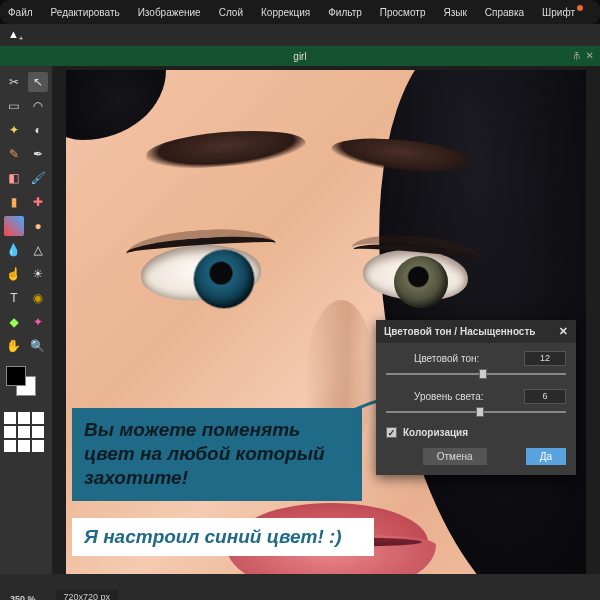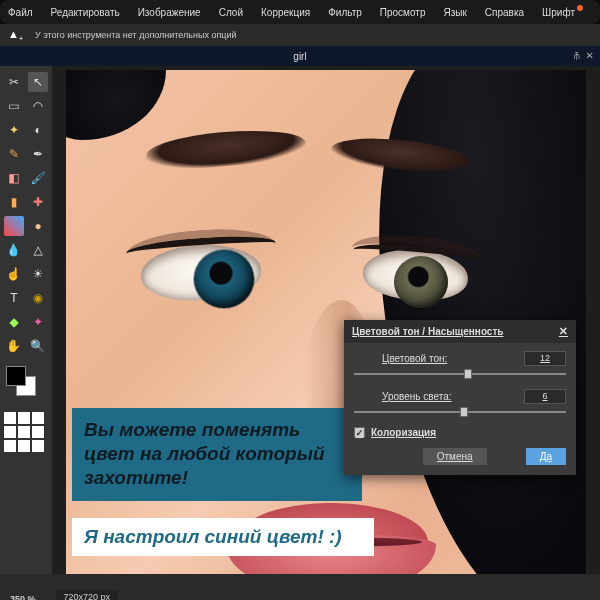--- a/index.html
+++ b/index.html
@@ -6,21 +6,21 @@
 html,body { width:600px; height:600px; overflow:hidden; background:#0d0d0d; }
 
 .menubar { height:20px; background:#1a1a1a; display:flex; align-items:center; padding:12px 8px; gap:18px; font-size:10px; color:#ddd;border-radius:9px; }
 .menubar .menu-item { cursor:pointer; }
 .font-badge { position:relative; }
 .font-badge::after { content:""; position:absolute; top:-2px; right:-8px; width:6px; height:6px; background:#e63; border-radius:50%; }
 
 .optbar { height:22px; background:#2a2a2a; display:flex; align-items:center; padding:0 8px; font-size:9px; color:#ccc; }
 .optbar .arrow-icon { color:#fff; padding-right:12px; font-size:11px; }
 
-.titlebar { height:20px; background:#0f172a; display:flex; align-items:center; justify-content:center; position:relative; font-size:10px; color:#ddd; }
+.titlebar { height:20px; background:#14532d; display:flex; align-items:center; justify-content:center; position:relative; font-size:10px; color:#ddd; }
 .titlebar .win-controls { position:absolute; right:6px; display:flex; gap:6px; color:#aaa; font-size:10px; }
 
 .workspace { display:flex; height:538px; background:#1e1e1e; position:relative; }
 
 .toolbar { width:52px; background:#333; padding:6px 4px; display:flex; flex-direction:column; gap:4px; }
 .tool-row { display:flex; gap:4px; }
 .tool { width:20px; height:20px; display:flex; align-items:center; justify-content:center; font-size:12px; color:#ddd; cursor:pointer; border-radius:2px; }
 .tool.sel { background:#555; }
 .swatches { margin-top:6px; position:relative; height:34px; }
 .sw-fg { position:absolute; top:0; left:2px; width:20px; height:20px; background:#000; border:1px solid #888; }
@@ -52,21 +52,21 @@
 .lip-bot { position:absolute; top:32px; left:0; width:210px; height:60px; background:radial-gradient(ellipse at 50% 30%,#e88488,#d06068 55%,#b6434f 100%); border-radius:40% 40% 60% 60% / 20% 20% 100% 100%;}
 .lip-gap { position:absolute; top:34px; left:14px; width:182px; height:10px; background:linear-gradient(#7b2330,#5f1a25); border-radius:50%;}
 
 
 .anno { position:absolute; font-family:"Trebuchet MS",Arial,sans-serif; font-weight:700; }
 .anno1 { top:338px; left:6px; width:290px; background:#1f6a86; color:#0d1b22; padding:10px 12px 12px; font-size:19px; line-height:1.25; font-style:italic;}
 .anno2 { top:448px; left:6px; width:302px; background:#fff; color:#1f6a86; padding:8px 12px; font-size:19px; font-style:italic;}
 .arrow-svg { position:absolute; top:316px; left:250px; }
 
 
-.dialog { position:absolute; top:250px; right:10px; width:232px; background:#3b3b3b; color:#ddd; font-size:10px; box-shadow:0 3px 12px rgba(0,0,0,0.6);text-decoration:underline;}
+.dialog { position:absolute; top:250px; right:10px; width:200px; background:#3b3b3b; color:#ddd; font-size:10px; box-shadow:0 3px 12px rgba(0,0,0,0.6);}
 .dialog .dlg-title { background:#2d2d2d; padding:5px 8px; font-weight:600; display:flex; justify-content:space-between; align-items:center;}
 .dialog .dlg-title .x { color:#ddd; cursor:pointer; font-size:11px;}
 .dialog .dlg-body { padding:8px 10px 10px;}
 .fld { margin-bottom:10px;}
 .fld .fld-row { display:flex; justify-content:space-between; align-items:center; margin-bottom:3px;padding-left:28px;}
 .fld .fld-val { width:42px; height:15px; background:#2a2a2a; border:1px solid #555; text-align:center; font-size:9px; line-height:13px; color:#ddd;}
 .slider { position:relative; height:10px;}
 .slider .track { position:absolute; top:4px; left:0; right:0; height:2px; background:#888;}
 .slider .thumb { position:absolute; top:0; width:8px; height:10px; background:#ccc; border:1px solid #666; transform:translateX(-4px);}
 .chk-row { display:flex; align-items:center; gap:6px; margin:4px 0 10px; font-weight:600;}
@@ -91,21 +91,20 @@
   <span class="menu-item">Коррекция</span>
   <span class="menu-item">Фильтр</span>
   <span class="menu-item">Просмотр</span>
   <span class="menu-item">Язык</span>
   <span class="menu-item">Справка</span>
   <span class="menu-item font-badge">Шрифт</span>
 </div>
 
 <div class="optbar">
   <span class="arrow-icon">▲<sub style="font-size:7px">+</sub></span>
-  <span>У этого инструмента нет дополнительных опций</span>
 </div>
 
 <div class="titlebar">
   <span>girl</span>
   <div class="win-controls">
     <span>⫚</span>
     <span>✕</span>
   </div>
 </div>
 

